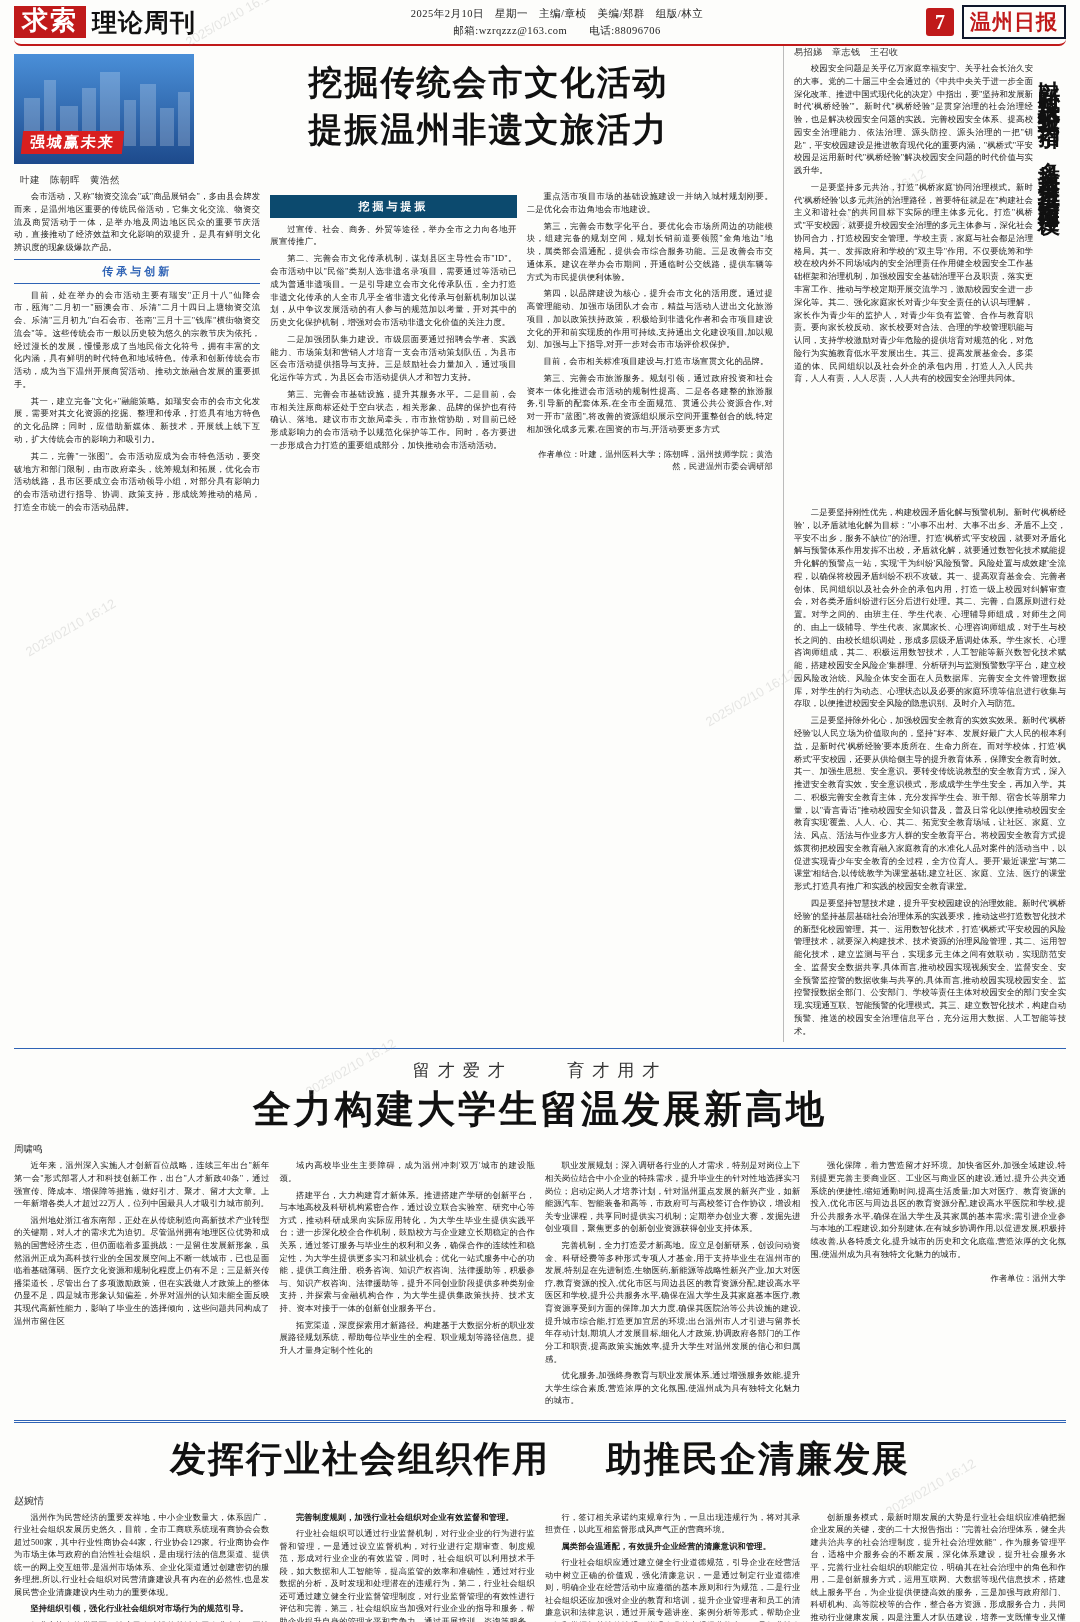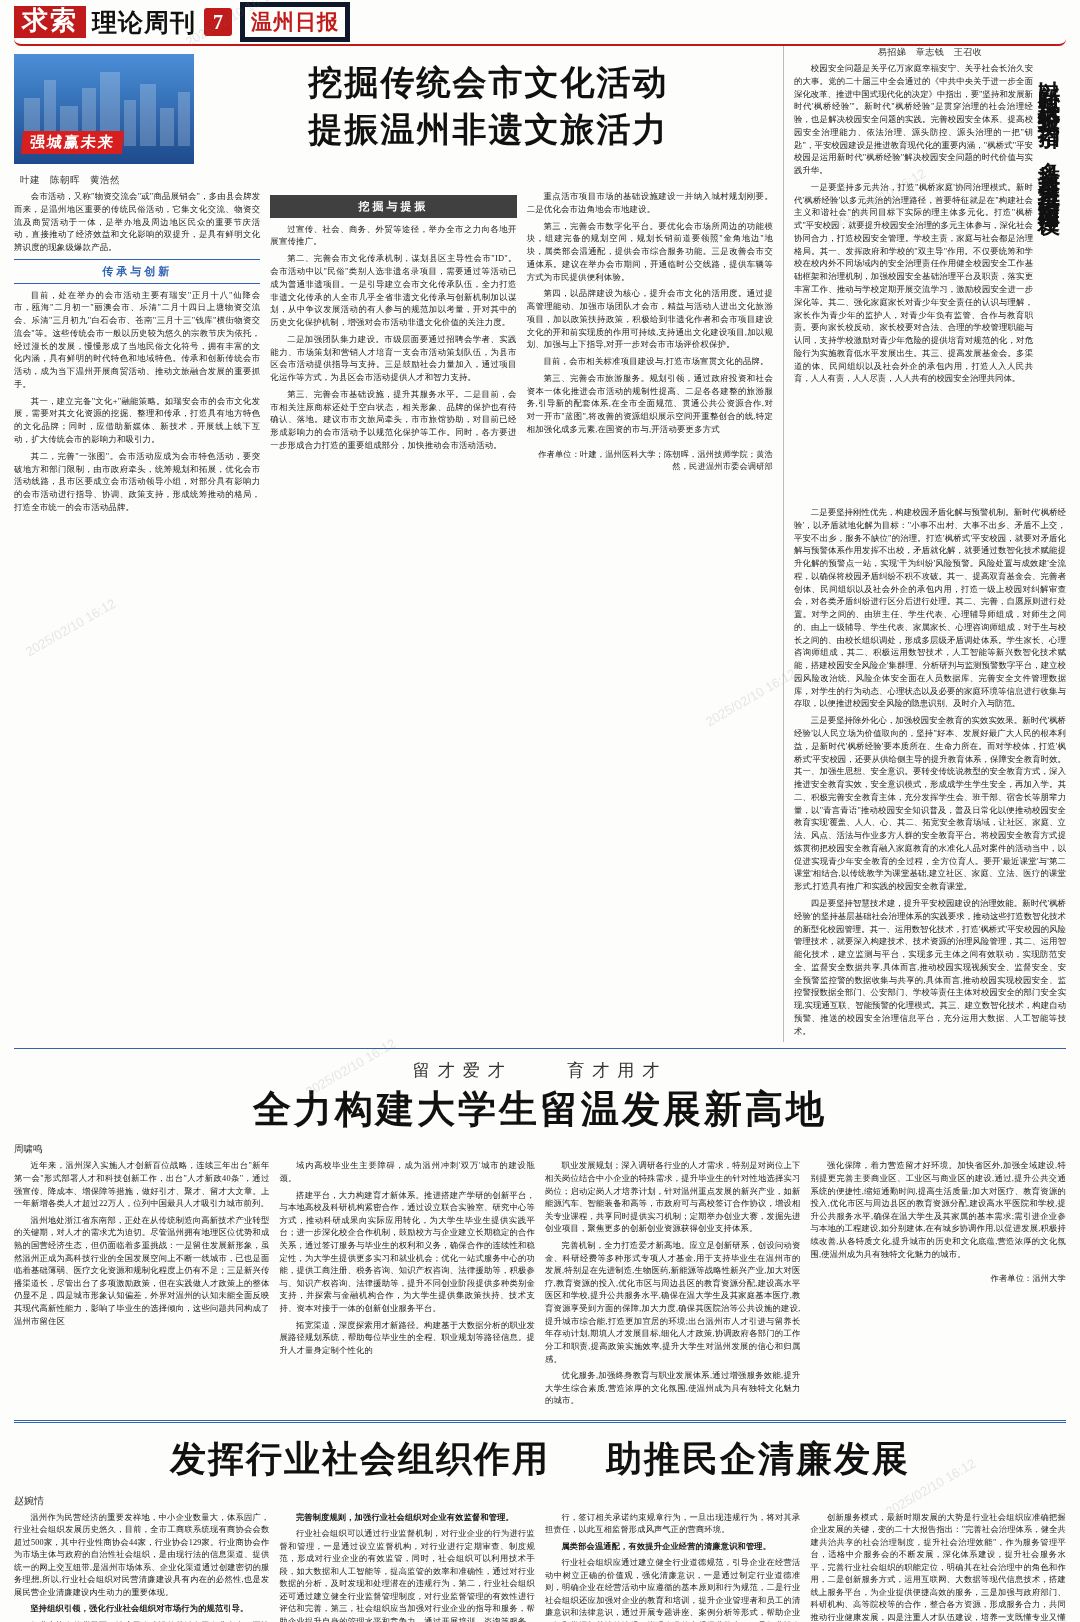--- a/index.html
+++ b/index.html
@@ -77,21 +77,21 @@
     display: flex;
     align-items: center;
     justify-content: center;
     border-radius: 3px;
     margin: 0 8px;
   }
   .paper-name {
     font-size: 21px;
     font-weight: bold;
     color: #c01a1a;
-    border: 5px solid #0f172a;
+    border: 2px solid #0f172a;
     padding: 1px 6px;
     letter-spacing: 1px;
   }
 
   
   .top-wrap {
     display: flex;
     border-bottom: 1.5px solid #2f63b5;
     padding-bottom: 6px;
   }
@@ -171,21 +171,21 @@
   .col {
     flex: 1;
     font-size: 8.4px;
     line-height: 1.52;
     text-align: justify;
     color: #1a1a1a;
     letter-spacing: .2px;
   }
   .col p { margin: 0 0 4px 0; text-indent: 2em; }
   .subhead {
-    background: #404040;
+    background: #0c4a6e;
     color: #fff;
     text-align: center;
     font-size: 11px;
     font-weight: bold;
     letter-spacing: 3px;
     padding: 3px 0;
     margin: 4px 0 6px 0;
   }
   .subhead.plain {
     background: none;
@@ -213,21 +213,21 @@
     writing-mode: vertical-rl;
     text-orientation: upright;
     font-size: 22px;
     font-weight: bold;
     letter-spacing: 4px;
     line-height: 1.5;
     color: #111;
   }
   .right-sub {
     font-size: 9px;
-    text-align: center;
+    text-align: left;
     color: #333;
     margin-bottom: 3px;
     letter-spacing: .5px;
   }
   .right-body {
     font-size: 8.4px;
     line-height: 1.52;
     text-align: justify;
     color: #1a1a1a;
   }
@@ -293,20 +293,24 @@
 </style>
 </head>
 <body>
 
 <div class="page">
 
   <div class="masthead">
     <div class="logo-box">
       <div class="logo-mark">求索</div>
       <div class="logo-sub">理论周刊</div>
+    </div>
+    <div class="masthead-center">
+      <div class="l1">2025年2月10日　星期一　主编/章桢　美编/郑群　组版/林立</div>
+      <div class="l2">邮箱:wzrqzzz@163.com　　电话:88096706</div>
     </div>
     <div class="page-num">7</div>
     <div class="paper-name">温州日报</div>
   </div>
 
   <div class="top-wrap">
 
     <div class="top-left">
       <div class="hero">
         <div class="hero-art">

